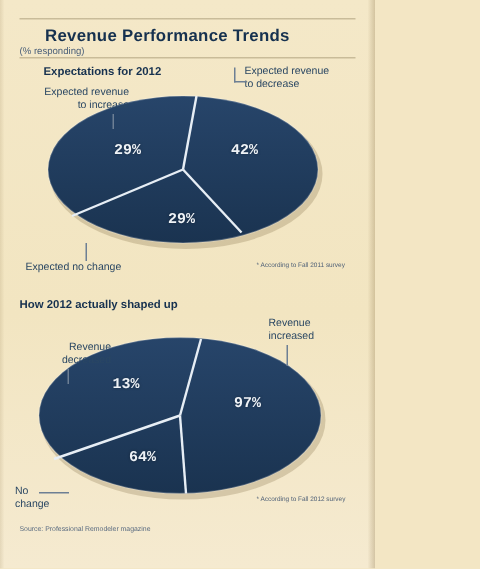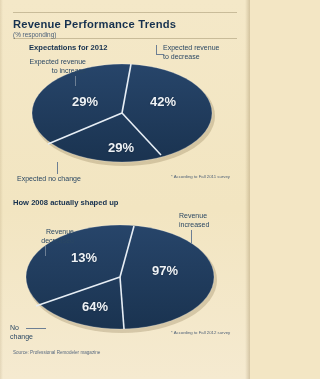--- a/index.html
+++ b/index.html
@@ -19,21 +19,21 @@
     position:absolute;top:0;right:0;width:5px;height:100%;
     background:linear-gradient(90deg,rgba(160,140,95,0.0),rgba(150,128,85,0.35));
   }
   .edge-left{
     position:absolute;top:0;left:0;width:3px;height:100%;
     background:linear-gradient(270deg,rgba(160,140,95,0.0),rgba(150,128,85,0.18));
   }
 
   
   .title{
-    position:absolute;left:13px;top:18px;
+    position:absolute;left:30px;top:18px;
     font-size:11.2px;font-weight:bold;letter-spacing:.2px;
     color:#16314f;white-space:nowrap;
   }
   .subtitle{
     position:absolute;left:13px;top:31px;
     font-size:6.4px;color:#4a5f79;white-space:nowrap;
   }
   .rule{
     position:absolute;left:13px;width:224px;height:1px;
     background:rgba(120,105,70,0.35);
@@ -64,23 +64,24 @@
   .lead.h{height:1px;}
   .bracket-corner{
     position:absolute;border-left:1px solid #6d7f94;border-bottom:1px solid #6d7f94;
   }
 
   
   .pie-wrap{position:absolute;}
   .pie-svg{display:block;overflow:visible;}
   .pct{
     position:absolute;
-    font-size:13px;font-weight:bold;color:#eef2f6;
+    font-size:10px;font-weight:bold;color:#eef2f6;
     white-space:nowrap;transform:translate(-50%,-50%);
     text-shadow:0 0 2px rgba(0,0,0,.35);
+    font-family:Liberation Mono, monospace;
   }
 </style>
 </head>
 <body>
 
 <div class="page">
   <div class="edge-left"></div>
   <div class="edge-right"></div>
 
   <div class="title">Revenue Performance Trends</div>
@@ -126,21 +127,21 @@
   </div>
   <div class="bracket-corner" style="left:156px;top:45px;width:7px;height:9px;"></div>
 
   <div class="lead v" style="left:57px;top:162px;height:12px;"></div>
   <div class="callout l" style="left:17px;top:175px;width:110px;">
     <div>Expected no change</div>
   </div>
 
   <div class="footnote" style="left:171px;top:174px;">* According to Fall 2011 survey</div>
 
-  <div class="section-head" style="top:198px;">How 2008 actually shaped up</div>
+  <div class="section-head" style="top:198px;">How 2012 actually shaped up</div>
 
   <div class="pie-wrap" style="left:22px;top:218px;width:196px;height:118px;">
     <svg class="pie-svg" width="196" height="118" viewBox="0 0 196 118">
       <defs>
         <linearGradient id="g2" x1="0" y1="0" x2="0" y2="1">
           <stop offset="0%" stop-color="#27456a"></stop>
           <stop offset="100%" stop-color="#1a3350"></stop>
         </linearGradient>
       </defs>
       <ellipse cx="100" cy="62" rx="95" ry="53" fill="rgba(120,100,60,0.25)"></ellipse>

